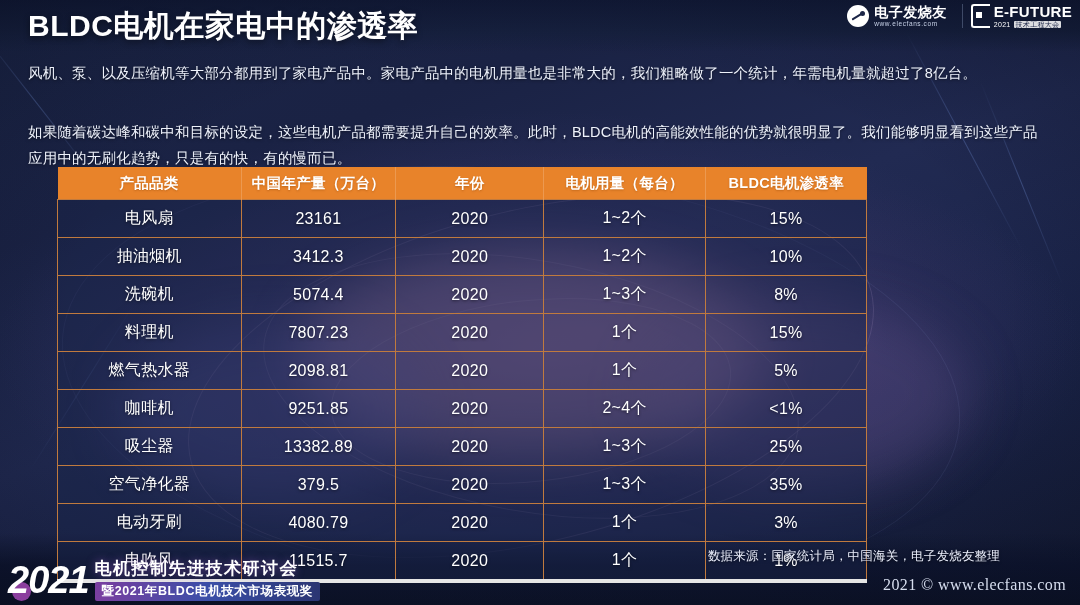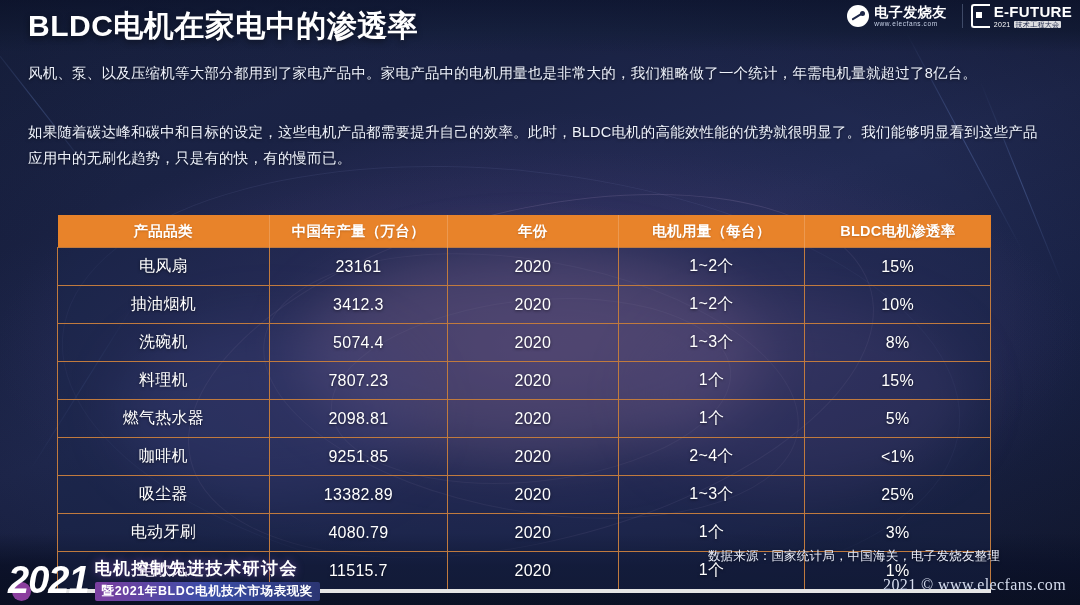--- a/index.html
+++ b/index.html
@@ -191,22 +191,21 @@
     text-shadow: 0 1px 3px rgba(0,0,0,0.5);
   }
   #para-1 { top: 60px; }
   #para-2 { top: 119px; }
 
   
   .table-wrap {
     position: absolute;
     left: 57px;
     top: 167px;
-    width: 934px;
-    margin-top: 48px;
+    width: 810px;
   }
   table.data {
     width: 100%;
     border-collapse: collapse;
     table-layout: fixed;
   }
   table.data th {
     background: #e8832a;
     color: #ffffff;
     font-size: 14.5px;
@@ -409,20 +408,27 @@
             <td>&lt;1%</td>
           </tr>
           <tr>
             <td>吸尘器</td>
             <td>13382.89</td>
             <td>2020</td>
             <td>1~3个</td>
             <td>25%</td>
           </tr>
           <tr>
+            <td>空气净化器</td>
+            <td>379.5</td>
+            <td>2020</td>
+            <td>1~3个</td>
+            <td>35%</td>
+          </tr>
+          <tr>
             <td>电动牙刷</td>
             <td>4080.79</td>
             <td>2020</td>
             <td>1个</td>
             <td>3%</td>
           </tr>
           <tr>
             <td>电吹风</td>
             <td>11515.7</td>
             <td>2020</td>

